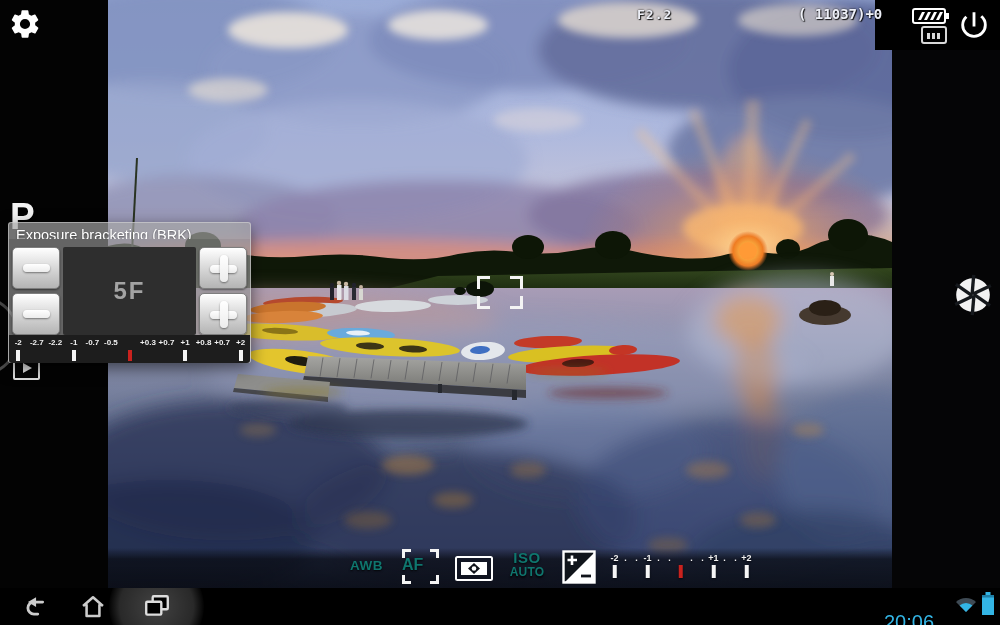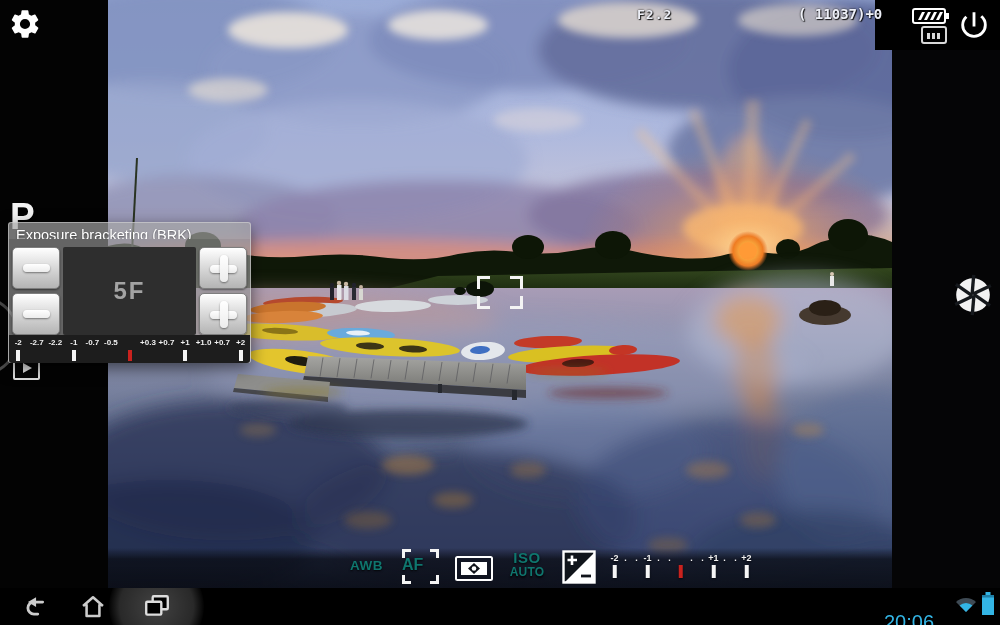--- a/index.html
+++ b/index.html
@@ -404,21 +404,21 @@
         <span>-2</span>
           <span>-2.7</span>
         <span>-2.2</span>
           <span>-1</span>
         <span>-0.7</span>
           <span>-0.5</span>
         <span><span class="pent"></span></span>
         <span>+0.3</span>
           <span>+0.7</span>
         <span>+1</span>
-          <span>+1.0</span>
+          <span>+0.8</span>
         <span>+0.7</span>
           <span>+2</span>
       </div>
       <div class="tickrow">
         <div class="tick" style="left:0%"></div>
           <div class="tick" style="left:25%"></div>
         <div class="tick red" style="left:50%"></div>
           <div class="tick" style="left:75%"></div>
         <div class="tick" style="left:100%"></div>
       </div>

